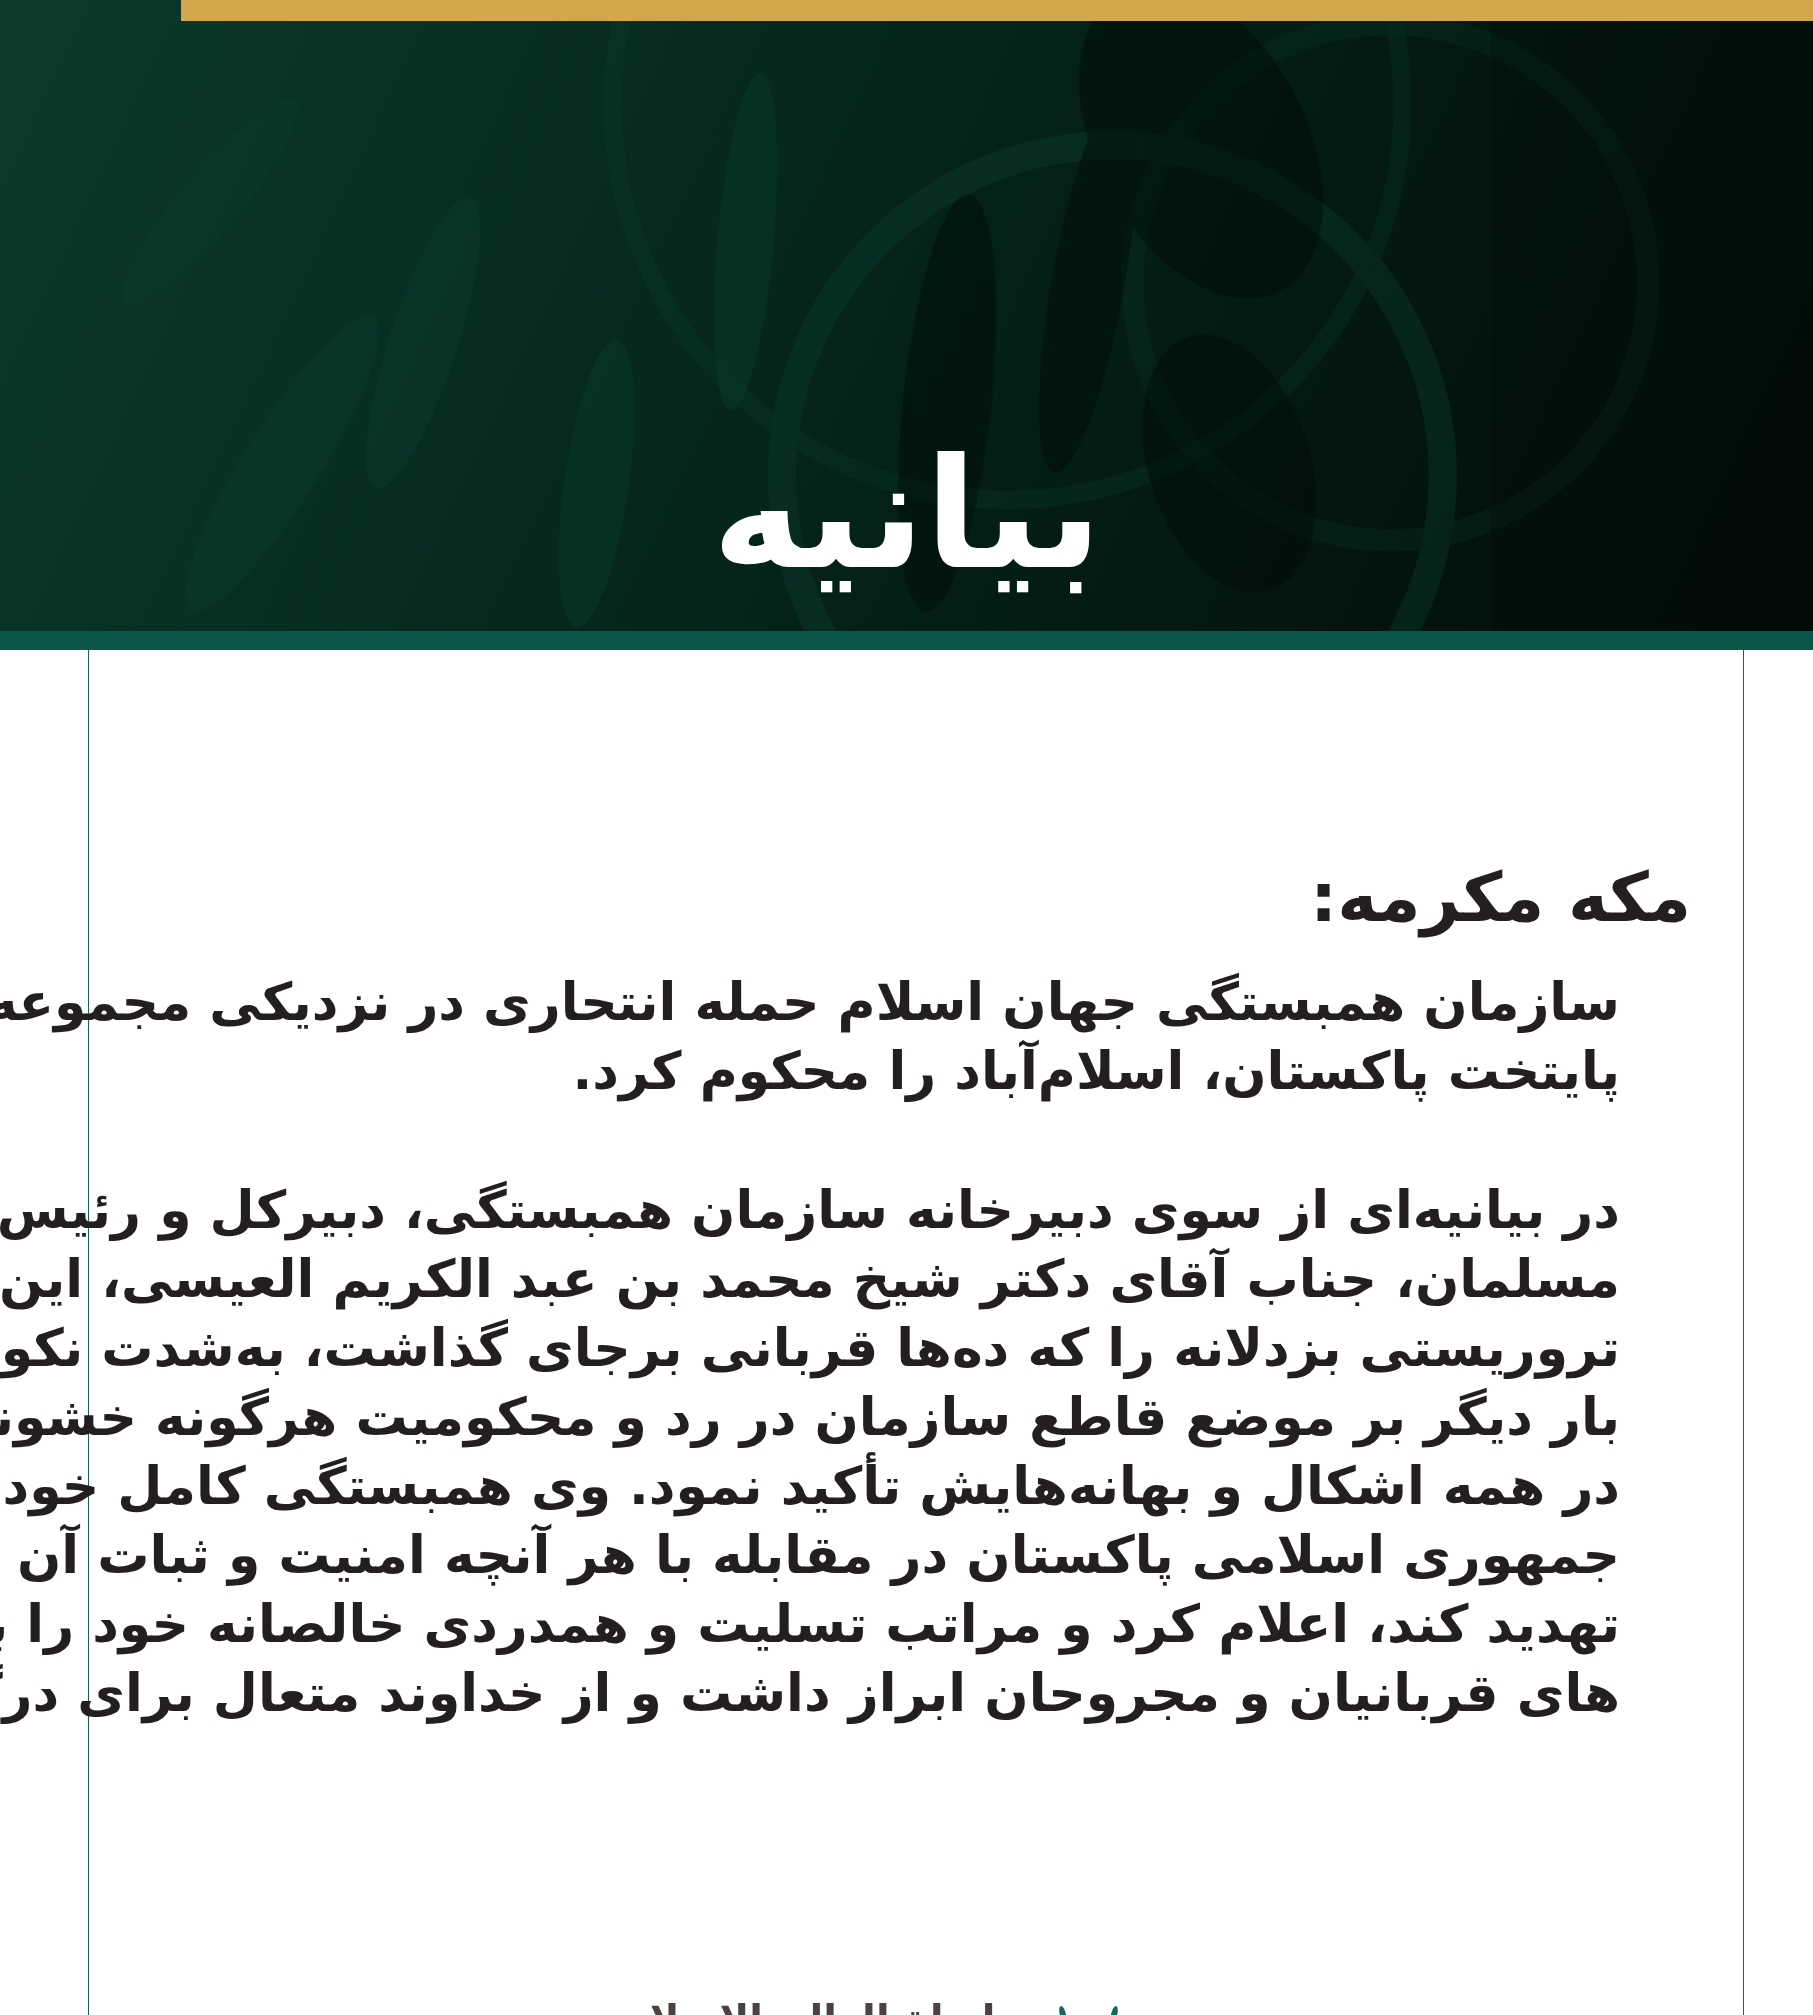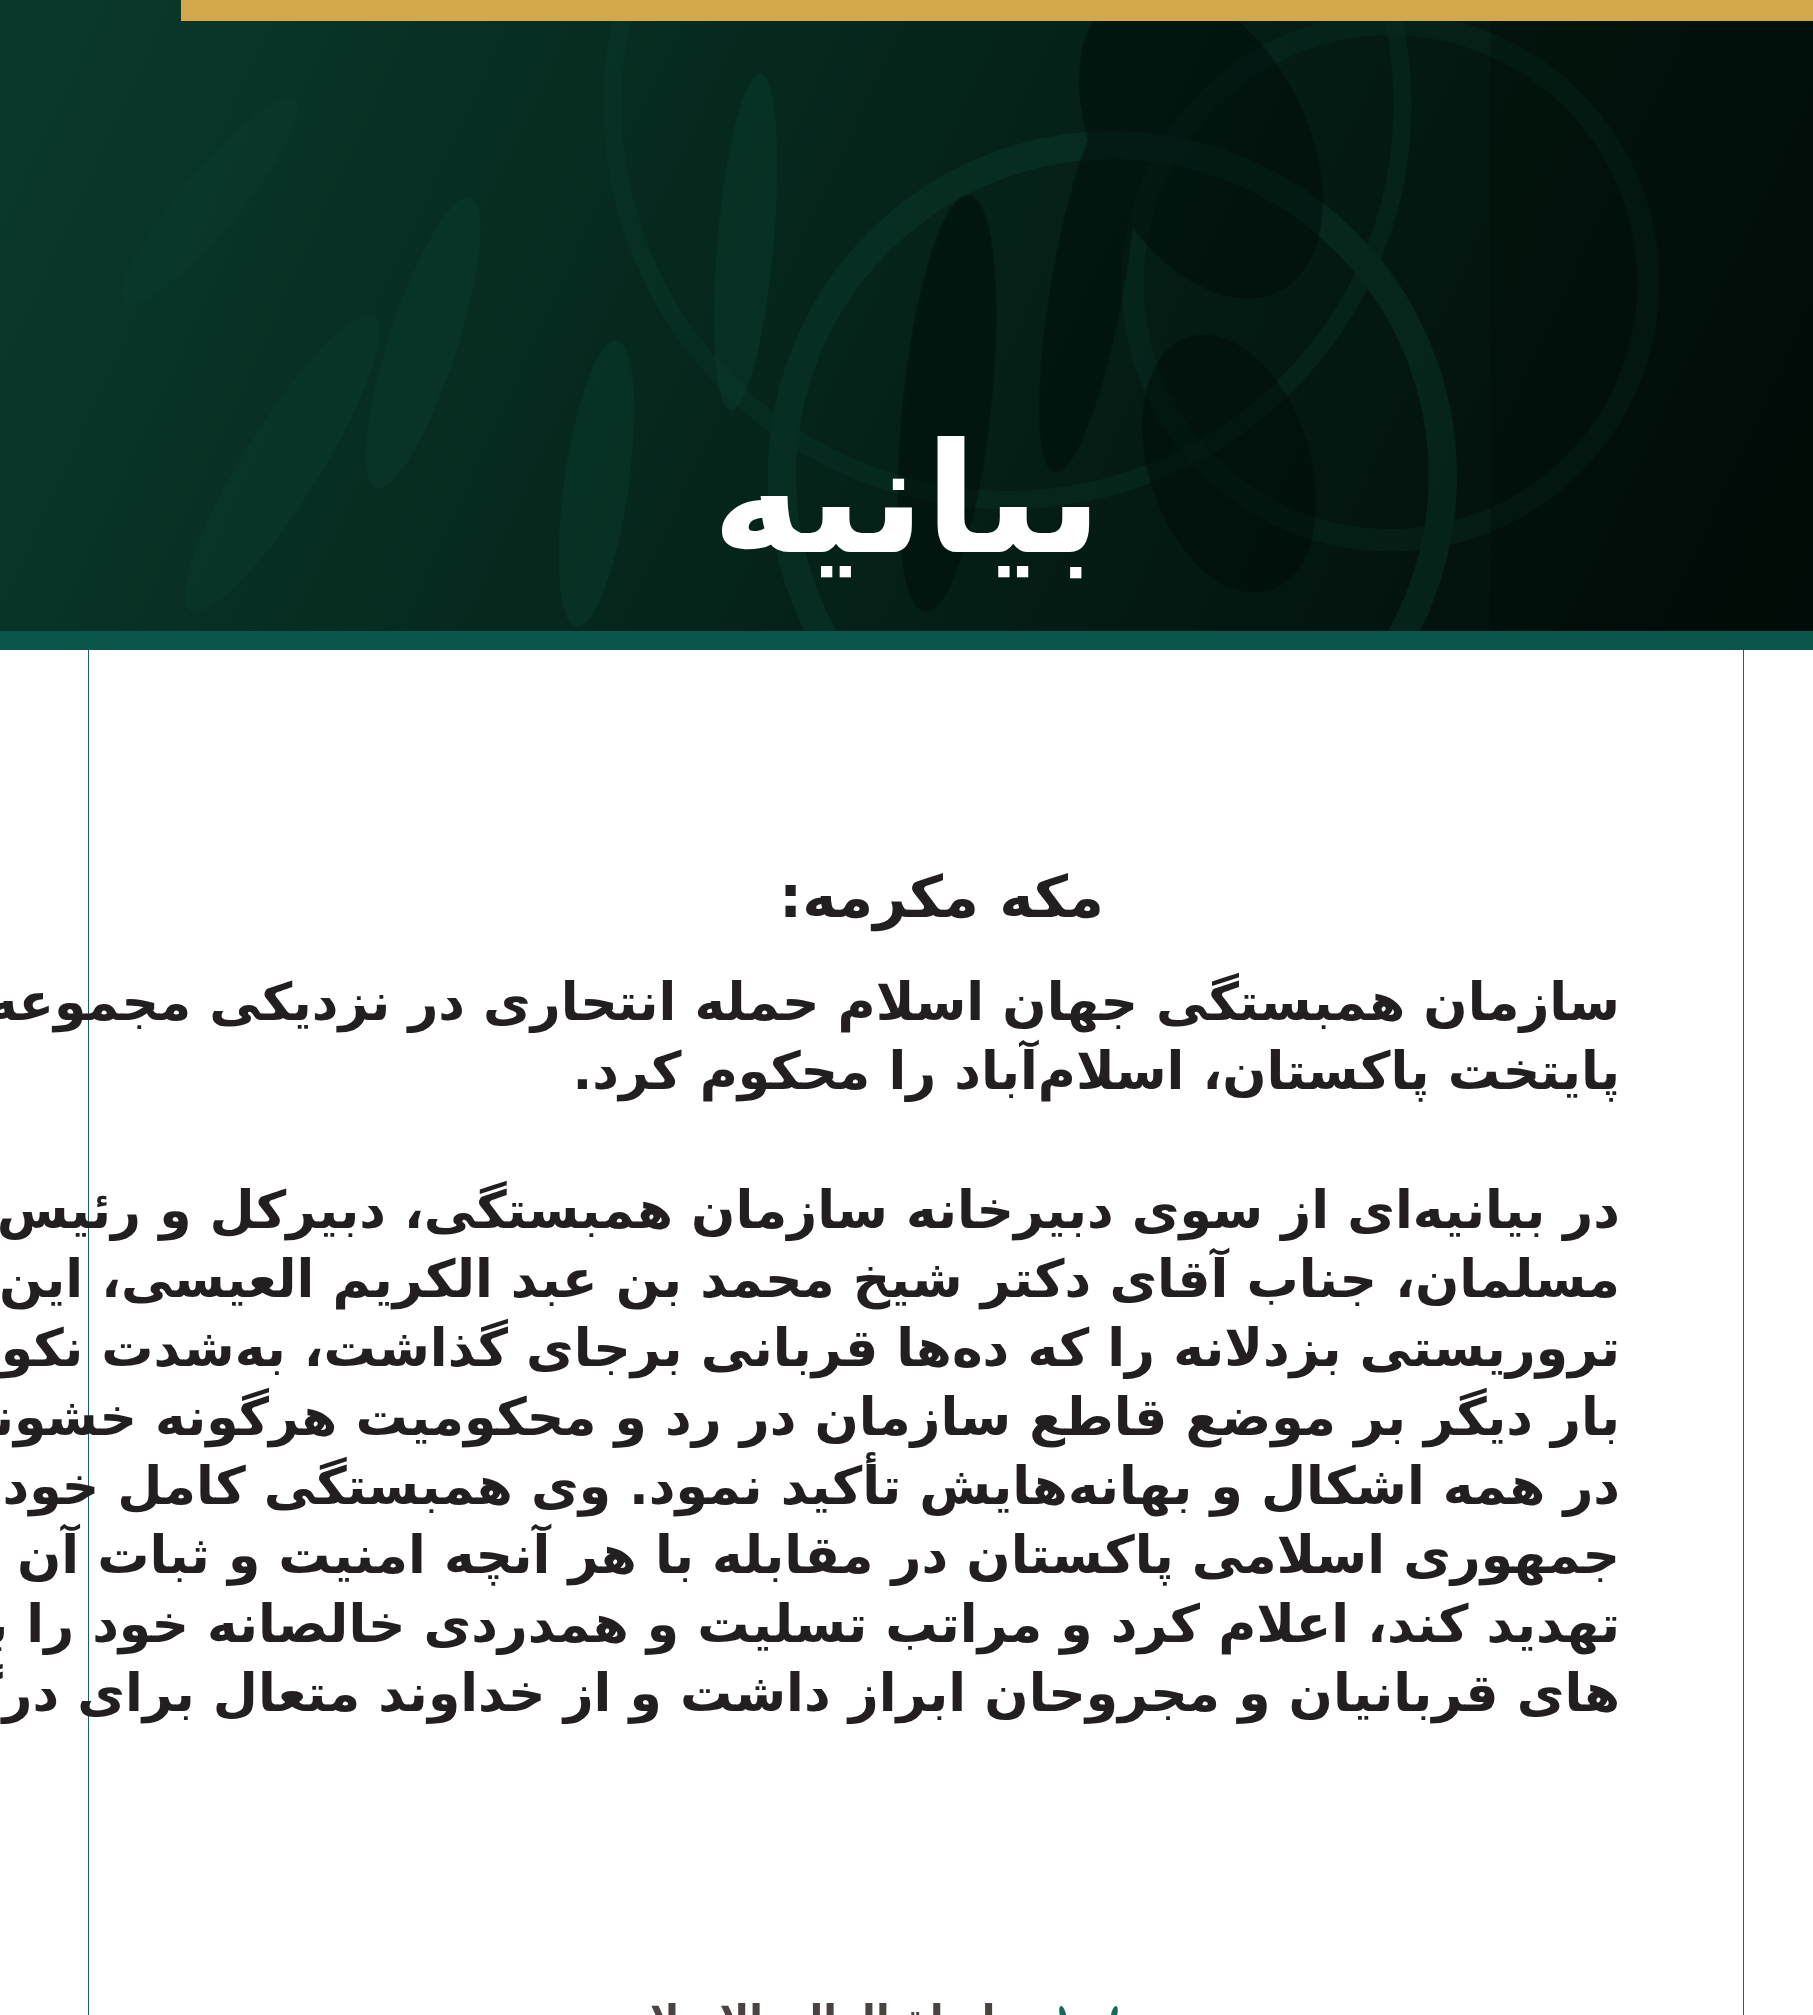--- a/index.html
+++ b/index.html
@@ -28,44 +28,44 @@
     width:1814px;height:631px;
     background:linear-gradient(115deg,#0B3A2C 0%,#062A1F 35%,#03160F 75%,#020C08 100%);
     overflow:hidden;
   }
   .header-pattern{position:absolute;top:0;left:0;width:100%;height:100%;}
   .gold-bar{
     position:absolute;top:0;left:181px;right:0;height:21.4px;
     background:var(--gold);
   }
   .page-title{
-    position:absolute;top:408px;left:0;width:100%;
+    position:absolute;top:423px;left:0;width:100%;
     text-align:center;
     color:#ffffff;
     font-size:153px;font-weight:700;line-height:1.2;
     direction:rtl;
   }
   .teal-band{
     position:absolute;top:631px;left:0;
     width:1814px;height:19px;
     background:var(--band-teal);
   }
   
   .content-card{
     position:absolute;top:650px;left:88px;
     width:1656px;height:1659px;
     background:#ffffff;
     border:0.8px solid var(--border-teal);
     border-top:none;
   }
   .doc-heading{
     position:absolute;top:195px;right:52px;left:103px;
-    text-align:center;
+    text-align:right;
     color:var(--text);
-    font-size:58px;font-weight:700;line-height:105px;
+    font-size:68px;font-weight:700;line-height:105px;
     white-space:nowrap;
   }
   .para{
     position:absolute;right:123px;left:101px;
     color:var(--text);
     font-size:52px;font-weight:700;line-height:69px;
     direction:rtl;
   }
   #para1{top:318px;}
   #para2{top:526px;}

